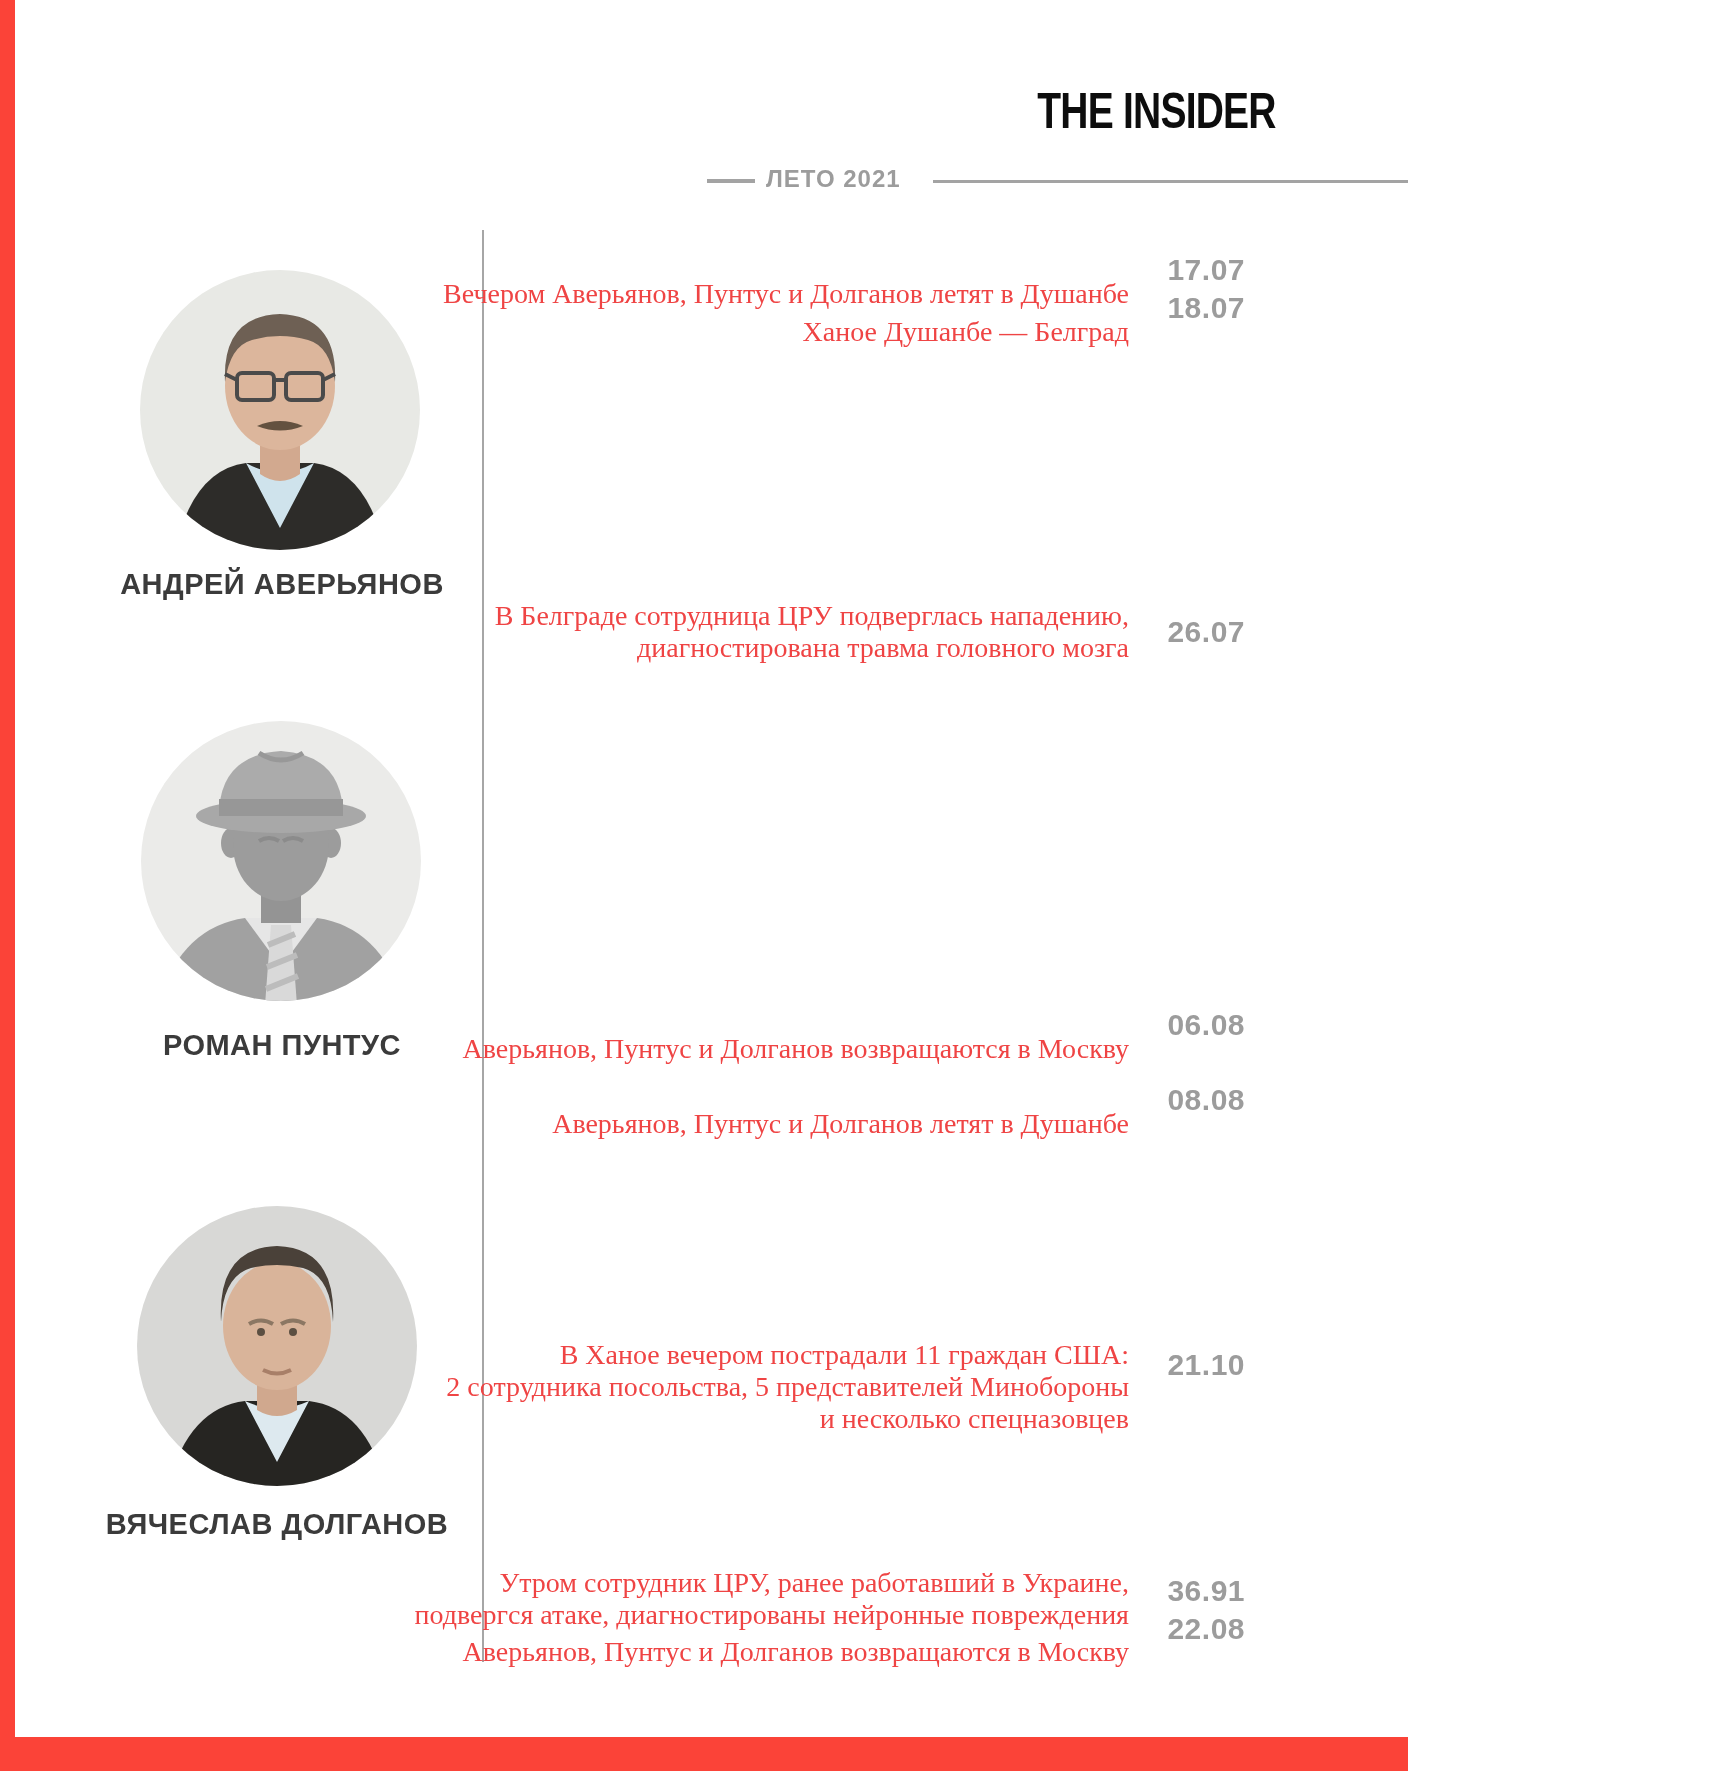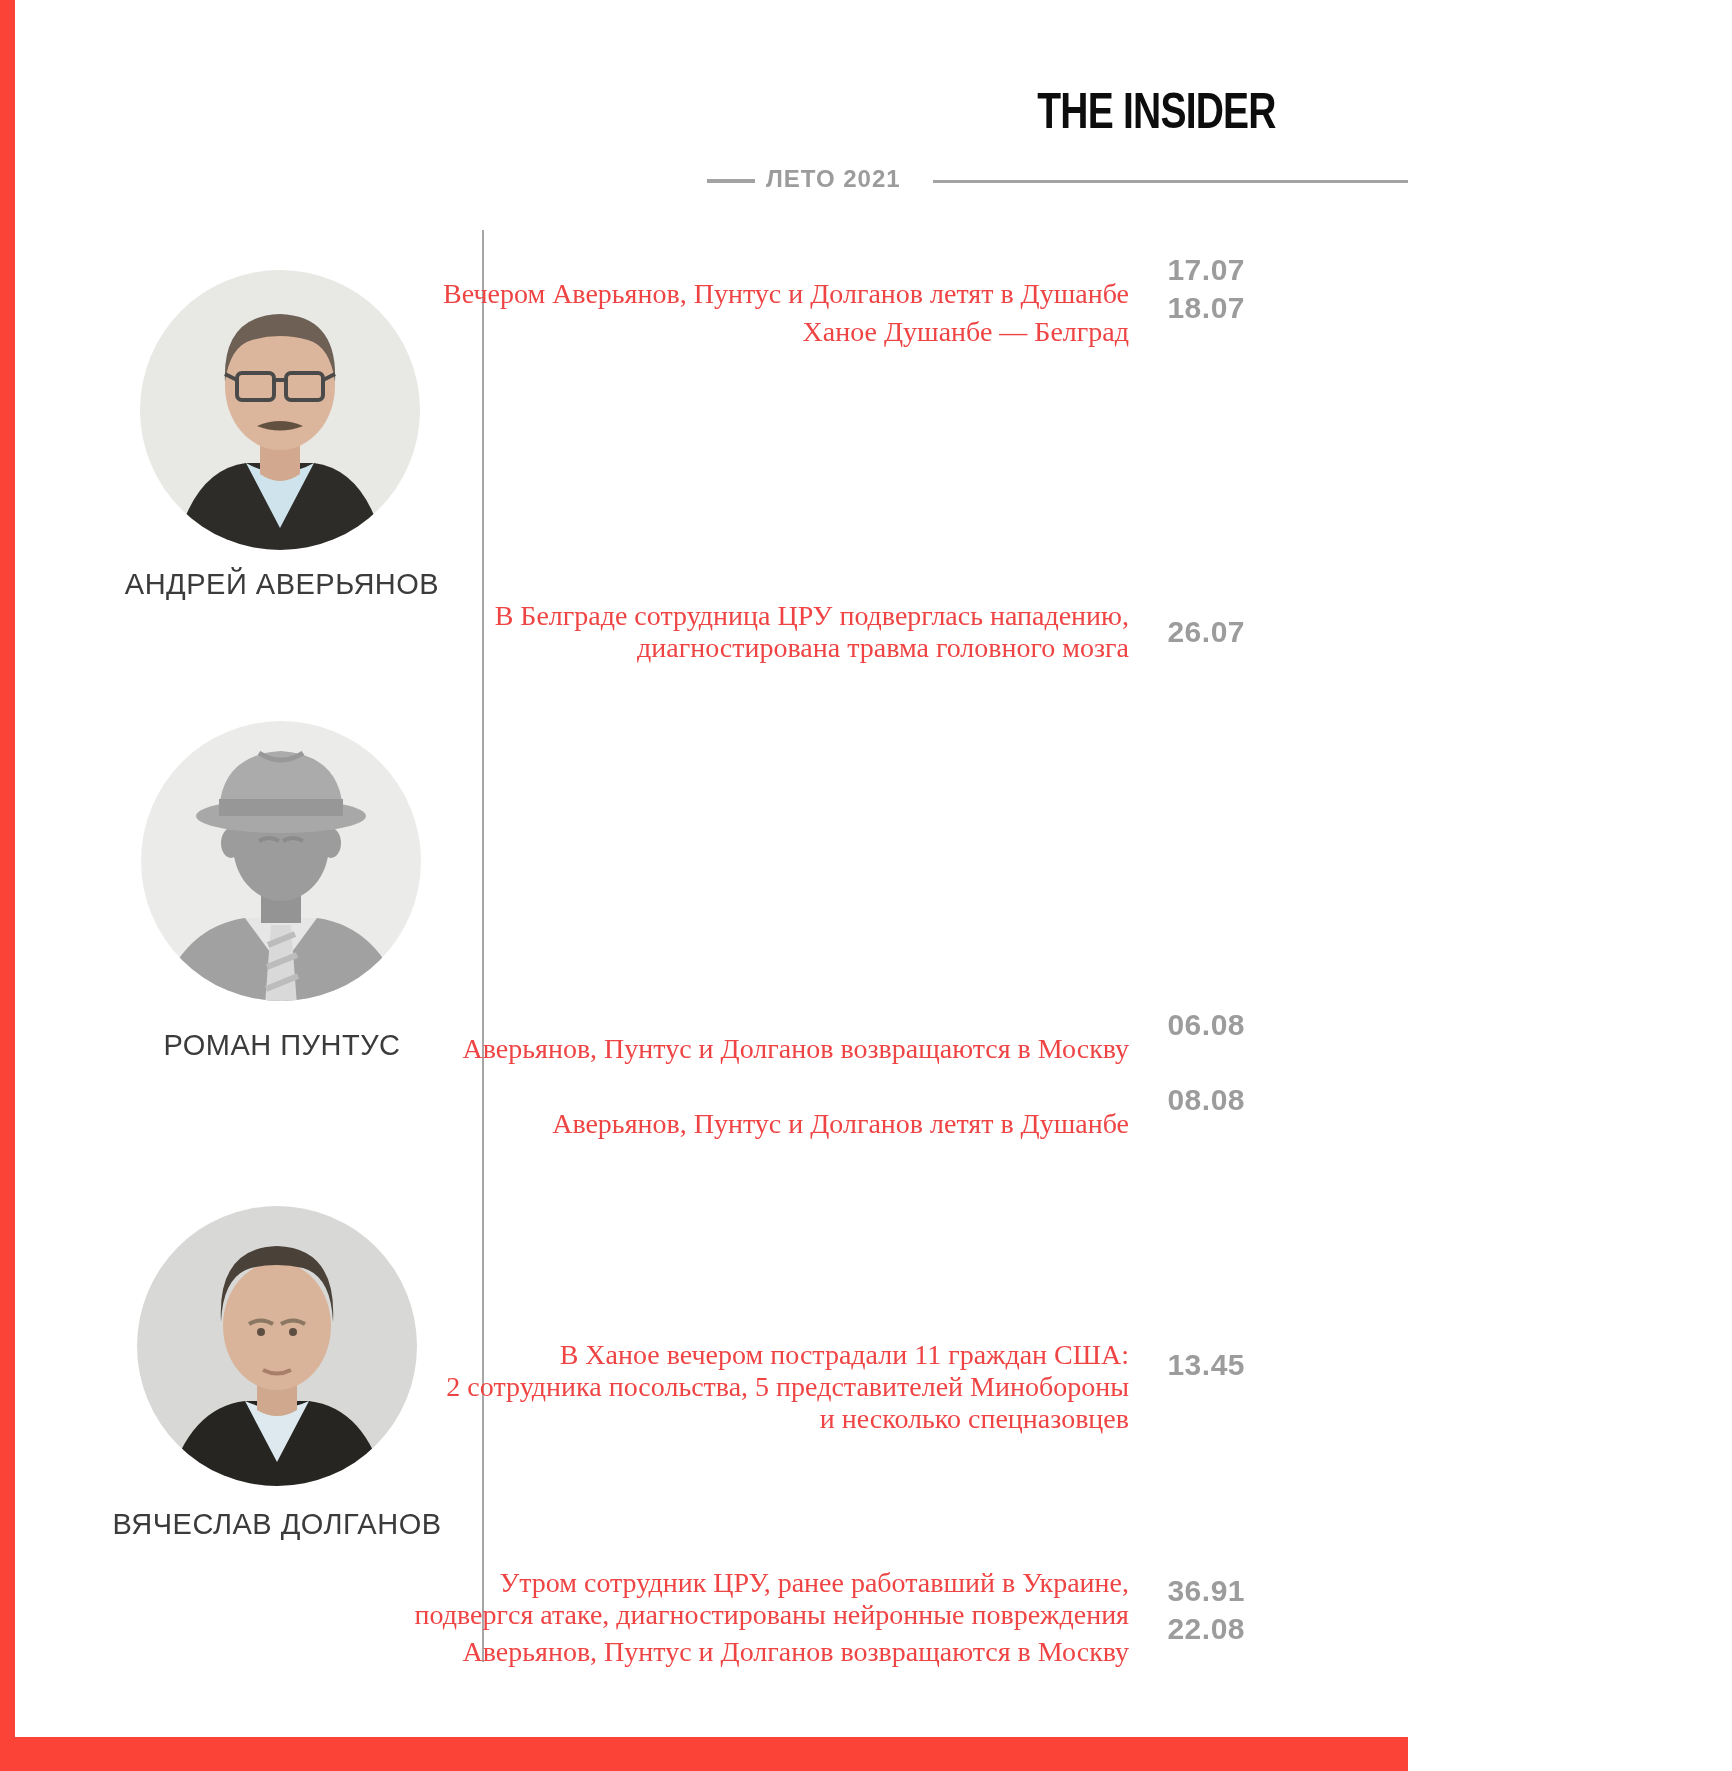--- a/index.html
+++ b/index.html
@@ -18,21 +18,21 @@
   .season-line{position:absolute;left:933px;top:180px;width:667px;height:3px;background:#a3a3a3;}
   
   .divider{position:absolute;left:482px;top:230px;width:2px;height:1432px;background:#a6a6a6;}
   
   .ruler-line{position:absolute;left:1610px;top:230px;width:2px;height:1436px;background:#8d8d8d;}
   .tick{position:absolute;height:3px;background:#8d8d8d;transform:translateY(-50%);}
   .tick.long{left:1583px;width:29px;}
   .tick.short{left:1597px;width:15px;}
   
   .avatar{position:absolute;width:280px;height:280px;}
-  .person-name{position:absolute;transform:translate(-50%,-50%);font-size:29px;font-weight:normal;
+  .person-name{position:absolute;transform:translate(-50%,-50%);font-size:29px;font-weight:bold;
                color:#3b3b3b;letter-spacing:0.5px;white-space:nowrap;}
   
   .event-text{position:absolute;right:279px;transform:translateY(-50%);text-align:right;
               font-family:"Liberation Serif",serif;font-size:28px;line-height:32px;
               color:#ef4444;white-space:pre-line;margin-top:24px;}
   .event-date{position:absolute;right:163px;transform:translateY(-50%);font-size:30px;
               font-weight:bold;color:#9c9c9c;letter-spacing:0.5px;white-space:nowrap;}
 </style>
 </head>
 <body>
@@ -130,21 +130,21 @@
 и несколько спецназовцев</div>
   <div class="event-text" style="top:1575px">Утром сотрудник ЦРУ, ранее работавший в Украине,
 подвергся атаке, диагностированы нейронные повреждения</div>
   <div class="event-text" style="top:1628px">Аверьянов, Пунтус и Долганов возвращаются в Москву</div>
 
   <div class="event-date" style="top:270px">17.07</div>
   <div class="event-date" style="top:308px">18.07</div>
   <div class="event-date" style="top:632px">26.07</div>
   <div class="event-date" style="top:1025px">06.08</div>
   <div class="event-date" style="top:1100px">08.08</div>
-  <div class="event-date" style="top:1365px">13.45</div>
+  <div class="event-date" style="top:1365px">21.10</div>
   <div class="event-date" style="top:1591px">36.91</div>
   <div class="event-date" style="top:1629px">22.08</div>
 
   <div class="ruler-line"></div>
   <div>
       <div class="tick long" style="top: 270px;"></div>
       <div class="tick long" style="top: 307.75px;"></div>
       <div class="tick short" style="top: 345.5px;"></div>
       <div class="tick short" style="top: 383.25px;"></div>
       <div class="tick short" style="top: 421px;"></div>

